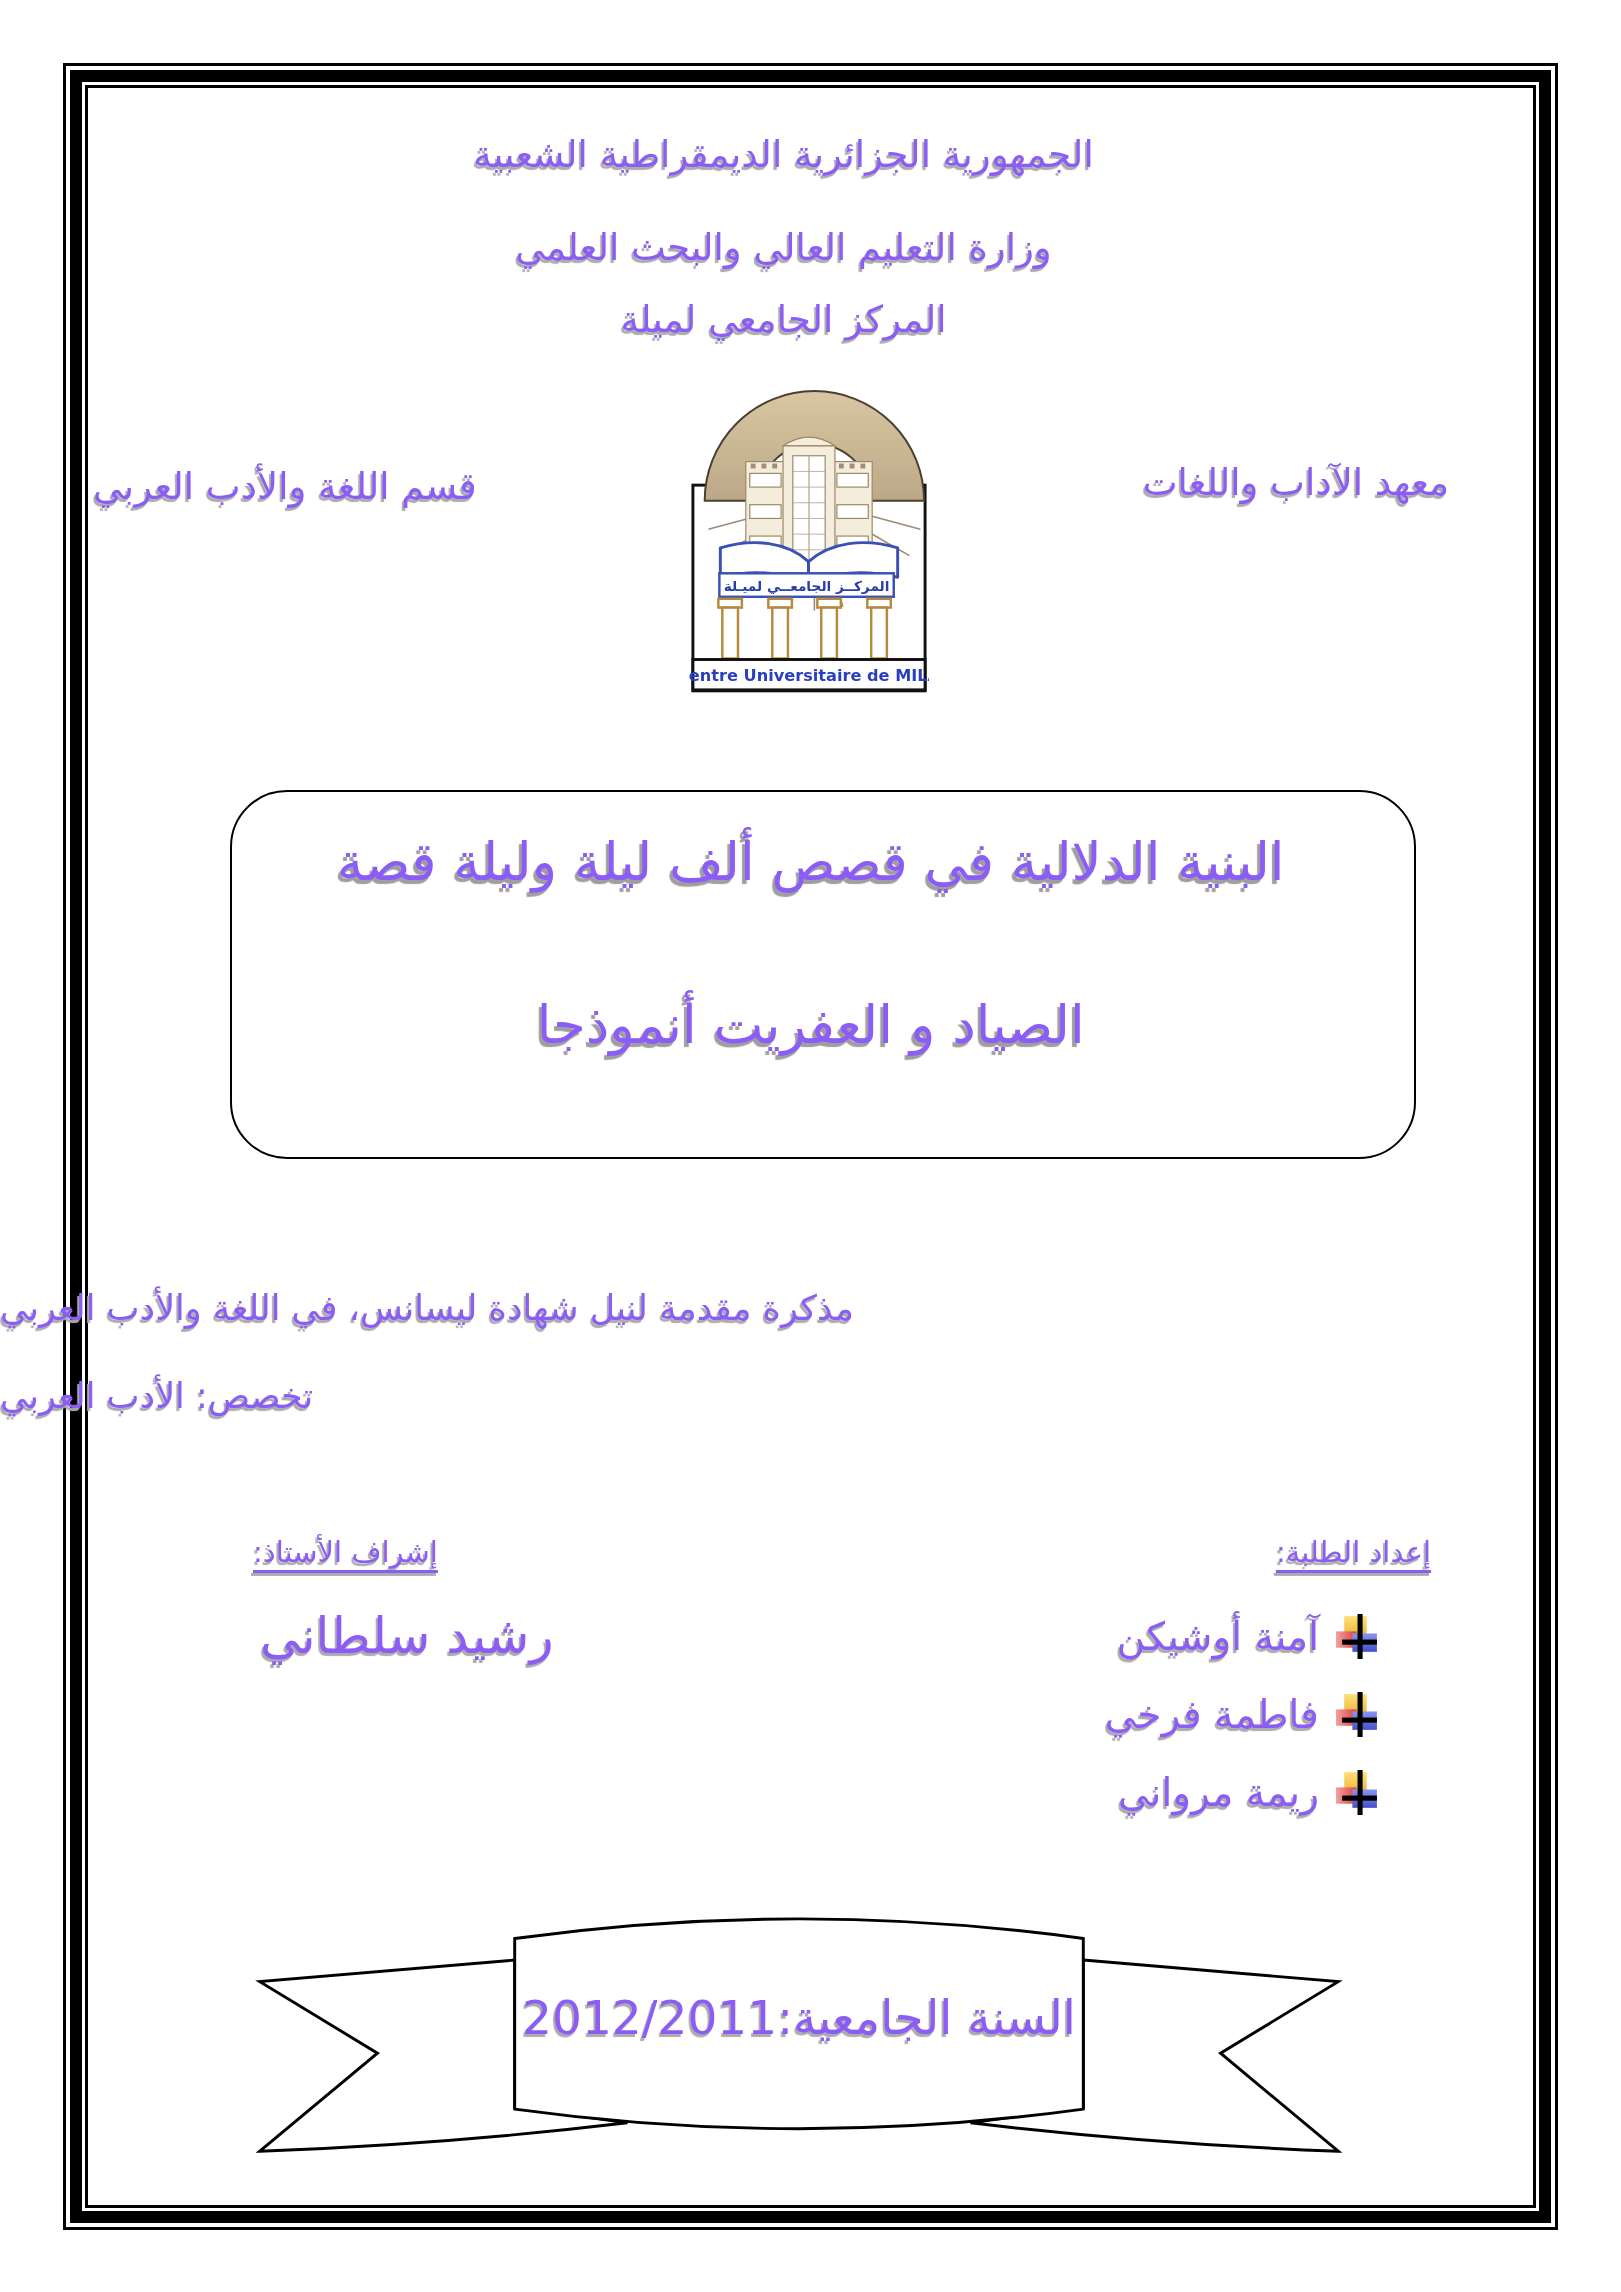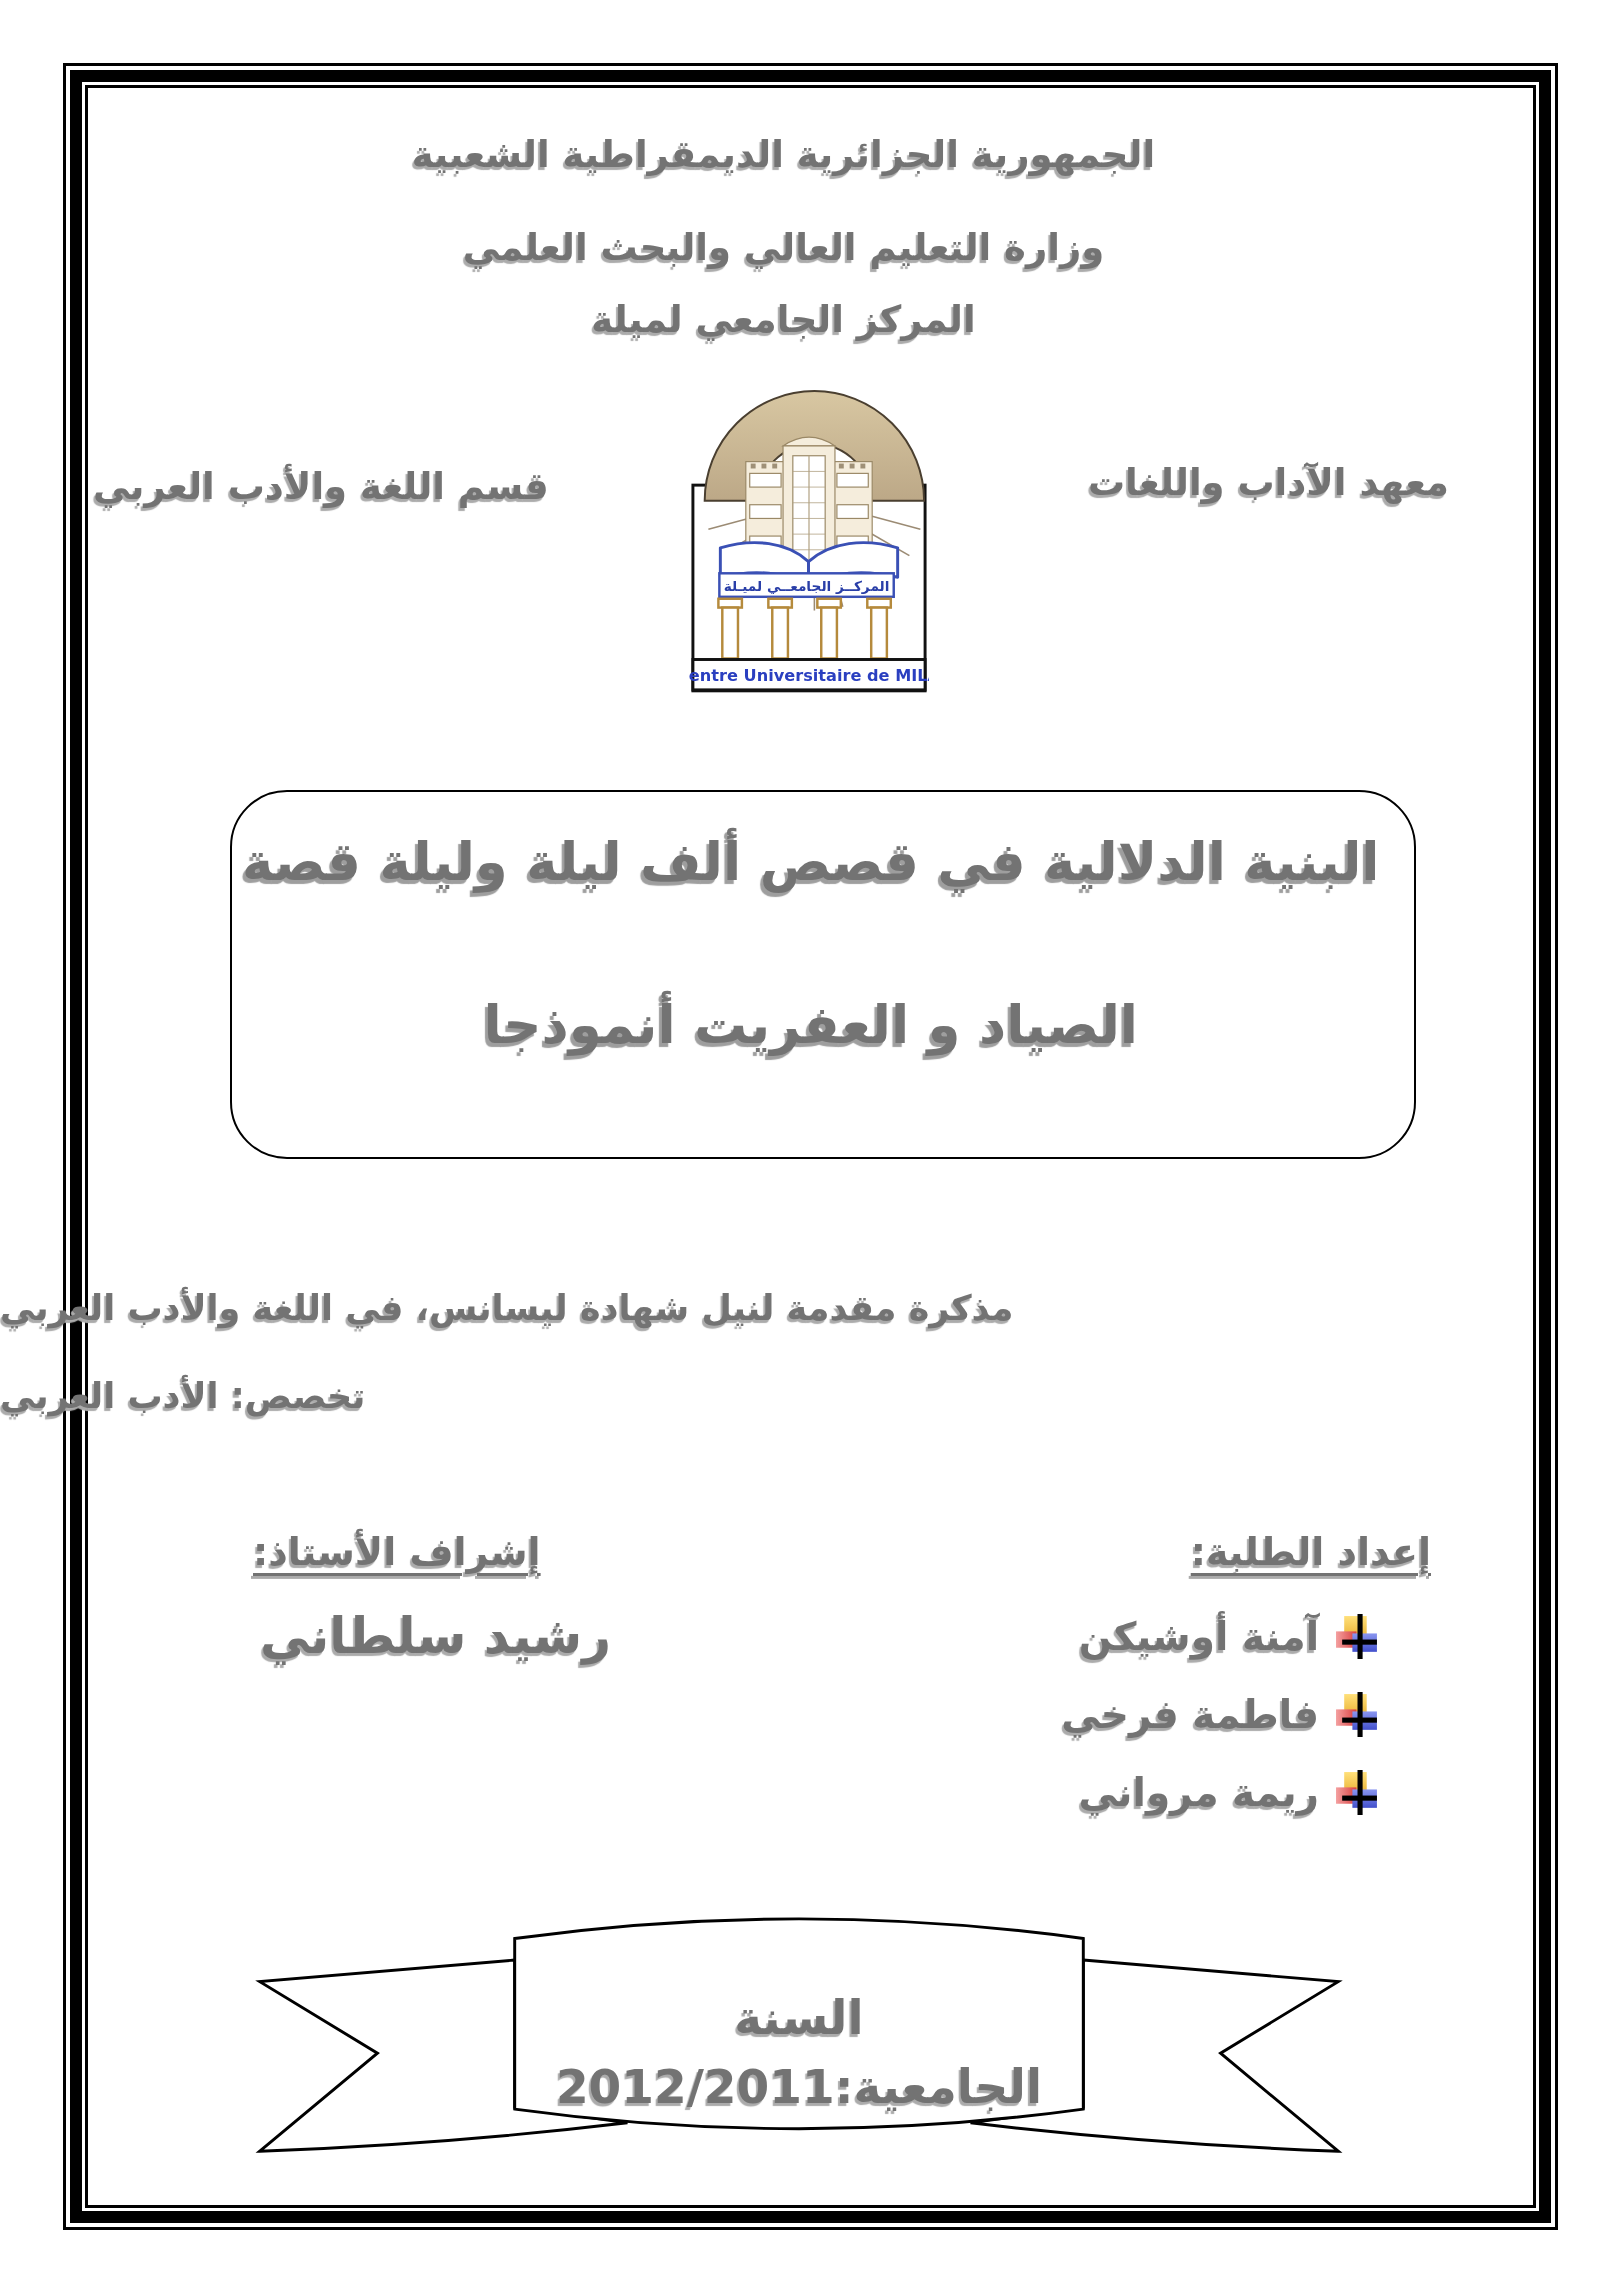--- a/index.html
+++ b/index.html
@@ -5,21 +5,21 @@
   html,body { margin:0; padding:0; background:#ffffff; }
   .page {
     position:relative; width:1621px; height:2293px; background:#ffffff;
     font-family:"DejaVu Sans", sans-serif; overflow:hidden;
   }
   
   .frame-outer { position:absolute; inset:63px; border:3.9px solid #000; }
   .frame-mid   { position:absolute; inset:3.9px;  border:12.7px solid #000; }
   .frame-inner { position:absolute; inset:2.9px;  border:3.9px solid #000; }
 
-  .ar { direction:rtl; font-weight:bold; color:#737373; }
+  .ar { direction:rtl; font-weight:normal; color:#8b5cf6; }
   .shadowed { text-shadow:-2px 2.9px 1px #ababab; }
 
   .hdr { position:absolute; left:0; right:54px; text-align:center;
          font-size:37px; line-height:59px; }
   .hdr1 { top:125px; }
   .hdr2 { top:218px; }
   .hdr3 { top:290px; }
 
   .institute  { position:absolute; top:461px; right:172px; font-size:37px; }
   .department { position:absolute; top:465px; left:93px;  font-size:37px; }
@@ -34,21 +34,21 @@
                 font-size:53px; line-height:78px;
                 text-shadow:-2.9px 3.9px 1px #9e9e9e; }
   .title-line1 { top:31px; }
   .title-line2 { top:194px; }
 
   .memo { position:absolute; left:0; right:142px; text-align:left;
           font-size:35px; line-height:69px; }
   .memo1 { top:1274px; }
   .memo2 { top:1362px; }
 
-  .col-heading { font-size:38px; line-height:65px;
+  .col-heading { font-size:29px; line-height:65px;
                  text-decoration:underline; text-decoration-thickness:2.9px;
                  text-underline-offset:7.8px; }
   .students-heading  { position:absolute; top:1520px; right:190px; }
   .supervisor-heading{ position:absolute; top:1520px; left:253px; }
 
   .student-row { position:absolute; right:241px; display:flex; flex-direction:row;
                  align-items:center; gap:16px; direction:rtl; }
   .student-row .name { font-size:39px; line-height:65px; }
   .row1 { top:1604px; } .row2 { top:1682px; } .row3 { top:1760px; }
   .bullet { width:45px; height:45px; flex:0 0 auto; }

